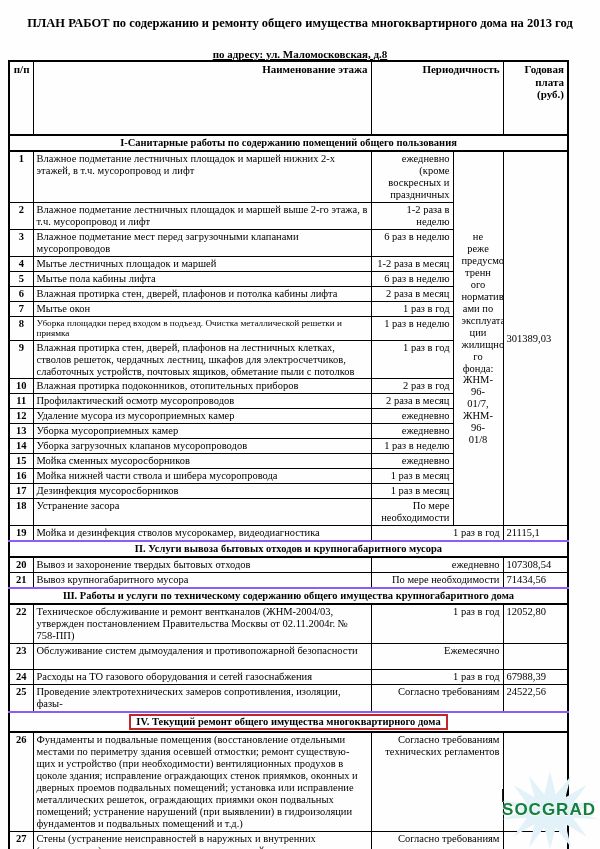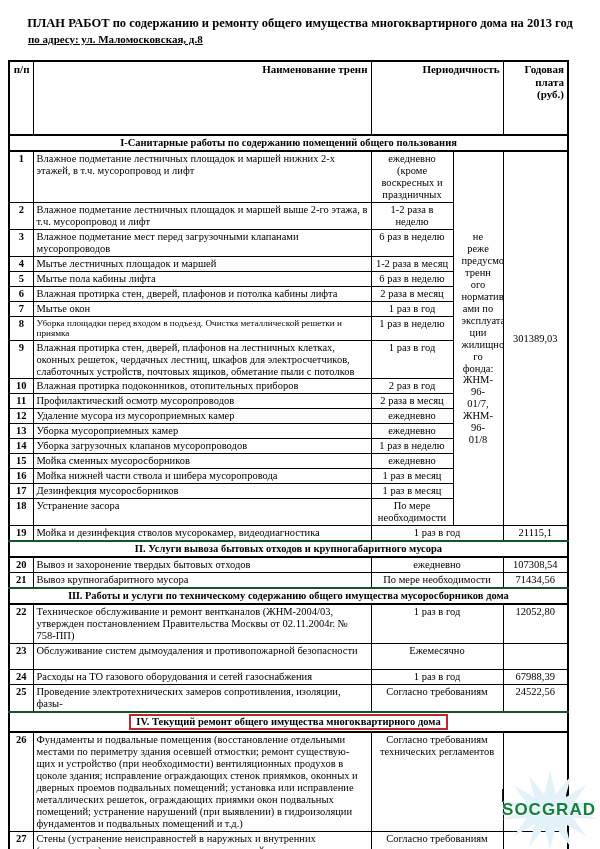--- a/index.html
+++ b/index.html
@@ -5,44 +5,44 @@
   html,body { margin:0; padding:0; background:#ffffff; }
   .page {
     position:relative; width:600px; height:849px; overflow:hidden;
     background:#fefefe; color:#000;
     font-family:"Liberation Serif", serif;
   }
   .doc-title {
     padding-top:16px; text-align:center; font-weight:bold; font-size:12.5px;
   }
   .doc-subtitle {
-    font-weight:bold; font-size:11px; text-decoration:underline; margin-top:2px;padding-left:28px;
+    text-align:center; font-weight:bold; font-size:11px; text-decoration:underline; margin-top:17px;
   }
   table.work-table {
     position:absolute; left:8px; top:60px; width:559px;
     border-collapse:collapse; border:2px solid #000;
     font-size:10.5px; line-height:1.14; table-layout:fixed;
   }
   .work-table th, .work-table td {
     border:1px solid #000; padding:1px 3px; vertical-align:top; overflow:hidden;
   }
   .work-table thead th {
     height:70px; font-size:11px; font-weight:bold; text-align:right;
     border-bottom:2px solid #000;
   }
   tr.section-row td {
     font-weight:bold; text-align:center; padding:1px 0;
-    border-top:2px solid #14532d; border-bottom:2px solid #000;
+    border-top:2px solid #8b5cf6; border-bottom:2px solid #000;
   }
   td.cell-num  { text-align:center; font-weight:bold; padding:1px 1px; }
   td.cell-name { text-align:left; }
   td.cell-name.small-text { font-size:9.2px; }
-  td.cell-period { text-align:center;margin-top:8px; }
+  td.cell-period { text-align:right;margin-top:8px; }
   td.cell-note { text-align:center; vertical-align:middle; padding:1px 8px; }
-  td.cell-fee  { text-align:center; }
+  td.cell-fee  { text-align:left; }
   td.cell-fee.merged { vertical-align:middle; }
   .red-box {
     display:inline-block; border:2px solid #c0272d; padding:0 5px; line-height:1.2;
   }
   
   .tail-line { position:absolute; width:1px; background:#1a1a1a; }
   .tail-left  { left:502px; top:789px; height:13px; }
   .tail-right { left:566px; top:787px; height:25px; }
   
   .watermark {
@@ -72,21 +72,21 @@
     <colgroup>
       <col style="width:24px">
       <col style="width:338px">
       <col style="width:82px">
       <col style="width:50px">
       <col style="width:65px">
     </colgroup>
     <thead>
       <tr>
         <th>п/п</th>
-        <th>Наименование тренн</th>
+        <th>Наименование этажа</th>
         <th colspan="2">Периодичность</th>
         <th>Годовая плата (руб.)</th>
       </tr>
     </thead>
     <tbody id="table-body">
         <tr class="section-row">
           <td colspan="5">I-Санитарные работы по содержанию помещений общего пользования</td>
         </tr>
         <tr>
           <td class="cell-num">1</td>
@@ -125,21 +125,21 @@
           <td class="cell-name">Мытье окон</td>
           <td class="cell-period">1 раз в год</td>
         </tr>
         <tr>
           <td class="cell-num">8</td>
           <td class="cell-name small-text">Уборка площадки перед входом в подъезд. Очистка металлической решетки и приямка</td>
           <td class="cell-period">1 раз в неделю</td>
         </tr>
         <tr>
           <td class="cell-num">9</td>
-          <td class="cell-name">Влажная протирка стен, дверей, плафонов на лестничных клетках, оконных решеток, чердачных лестниц, шкафов для электросчетчиков, слаботочных устройств, почтовых ящиков, обметание пыли с потолков</td>
+          <td class="cell-name">Влажная протирка стен, дверей, плафонов на лестничных клетках, стволов решеток, чердачных лестниц, шкафов для электросчетчиков, слаботочных устройств, почтовых ящиков, обметание пыли с потолков</td>
           <td class="cell-period">1 раз в год</td>
         </tr>
         <tr>
           <td class="cell-num">10</td>
           <td class="cell-name">Влажная протирка подоконников, отопительных приборов</td>
           <td class="cell-period">2 раз в год</td>
         </tr>
         <tr>
           <td class="cell-num">11</td>
           <td class="cell-name">Профилактический осмотр мусоропроводов</td>
@@ -195,21 +195,21 @@
           <td class="cell-period" colspan="2">ежедневно</td>
           <td class="cell-fee">107308,54</td>
         </tr>
         <tr>
           <td class="cell-num">21</td>
           <td class="cell-name">Вывоз крупногабаритного мусора</td>
           <td class="cell-period" colspan="2">По мере необходимости</td>
           <td class="cell-fee">71434,56</td>
         </tr>
         <tr class="section-row">
-          <td colspan="5">Ш. Работы и услуги по техническому содержанию общего имущества мусоросборников дома</td>
+          <td colspan="5">Ш. Работы и услуги по техническому содержанию общего имущества крупногабаритного дома</td>
         </tr>
         <tr>
           <td class="cell-num">22</td>
           <td class="cell-name">Техническое обслуживание и ремонт вентканалов (ЖНМ-2004/03, утвержден постановлением Правительства Москвы от 02.11.2004г. № 758-ПП)</td>
           <td class="cell-period" colspan="2">1 раз в год</td>
           <td class="cell-fee">12052,80</td>
         </tr>
         <tr style="height: 26px;">
           <td class="cell-num">23</td>
           <td class="cell-name">Обслуживание систем дымоудаления и противопожарной безопасности</td>

